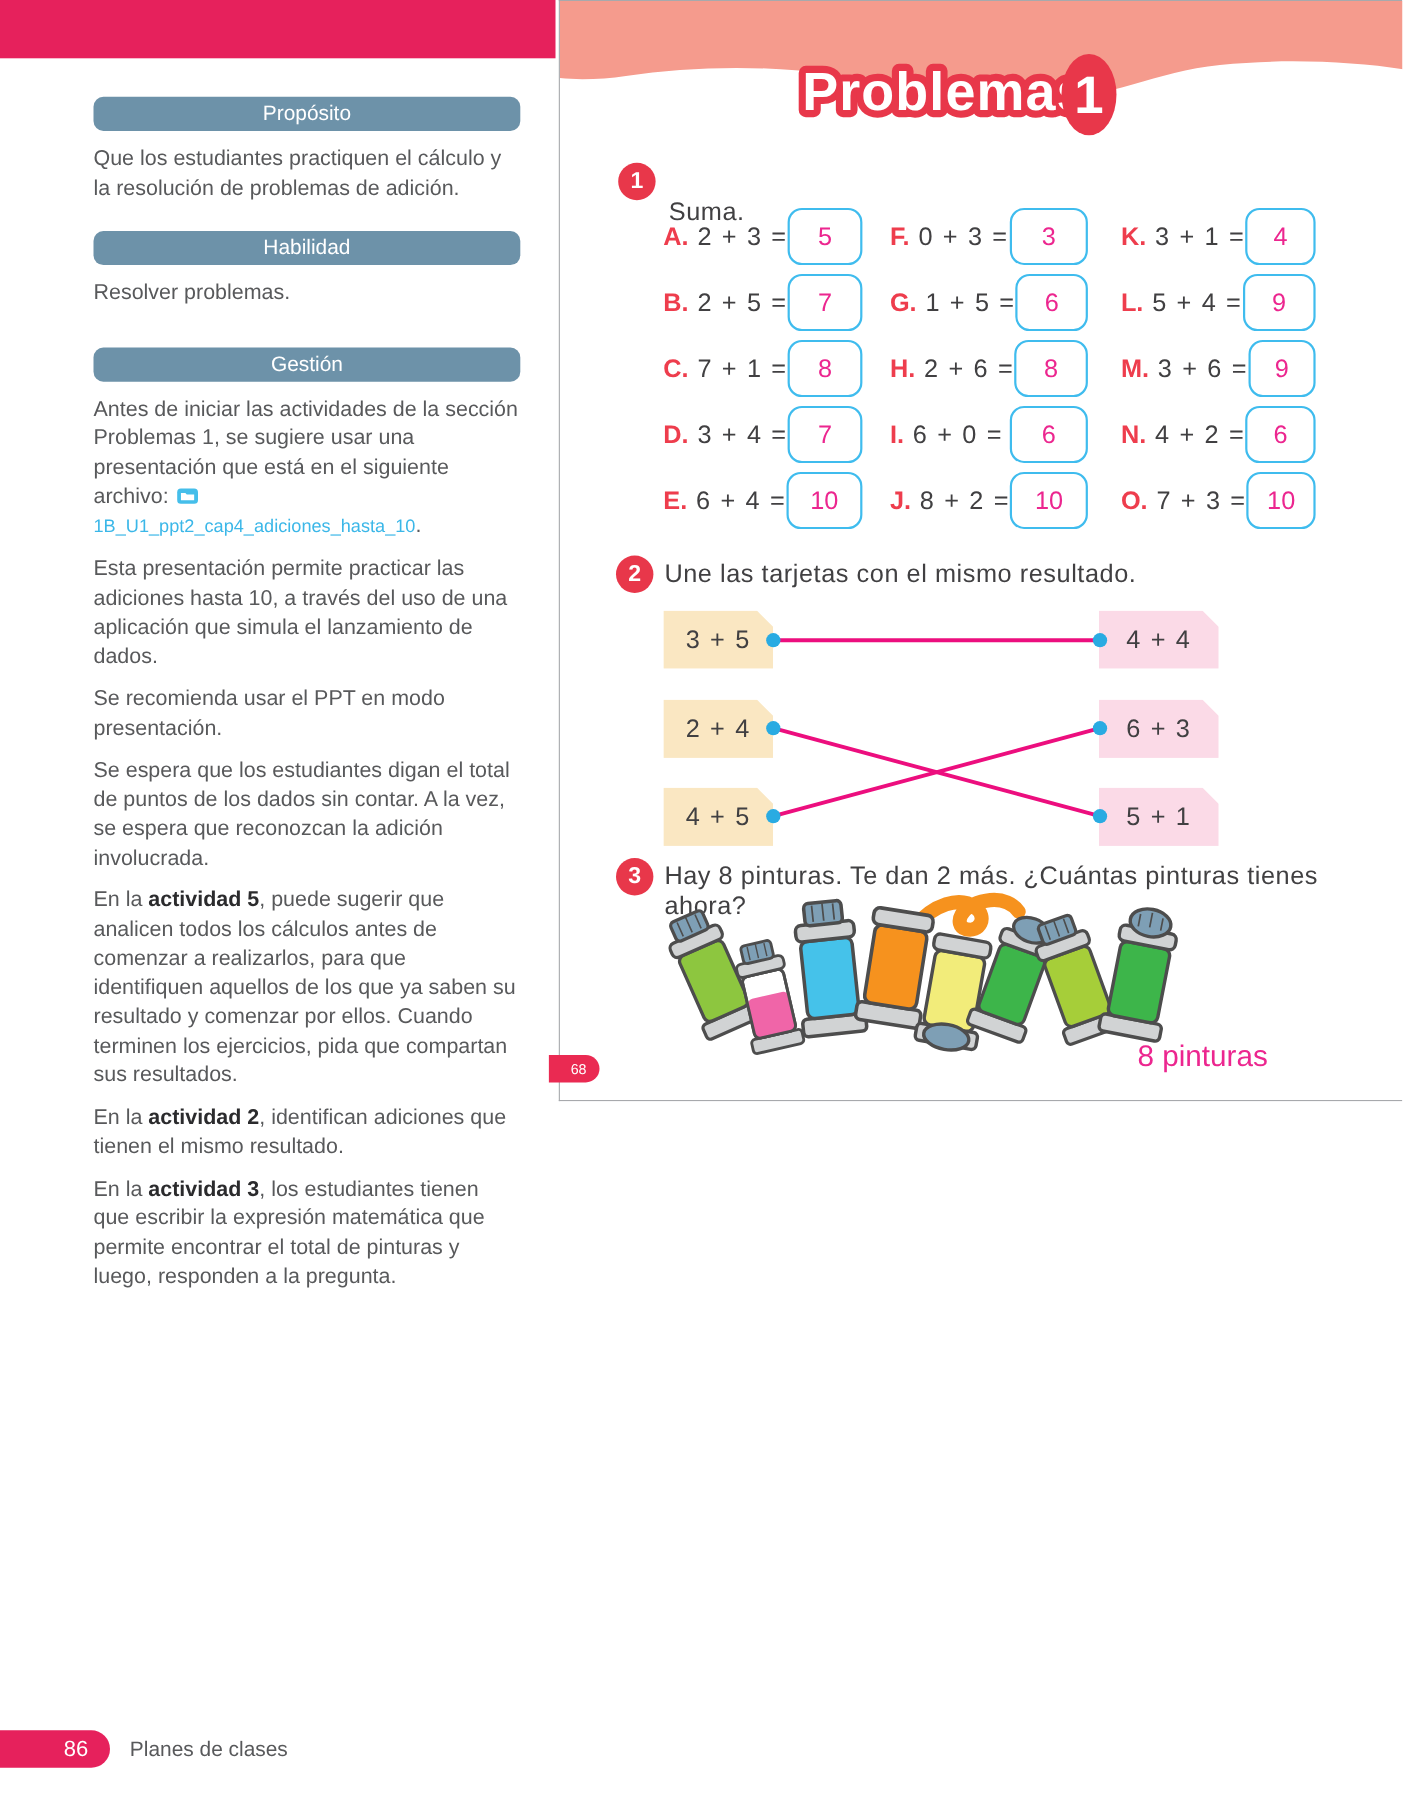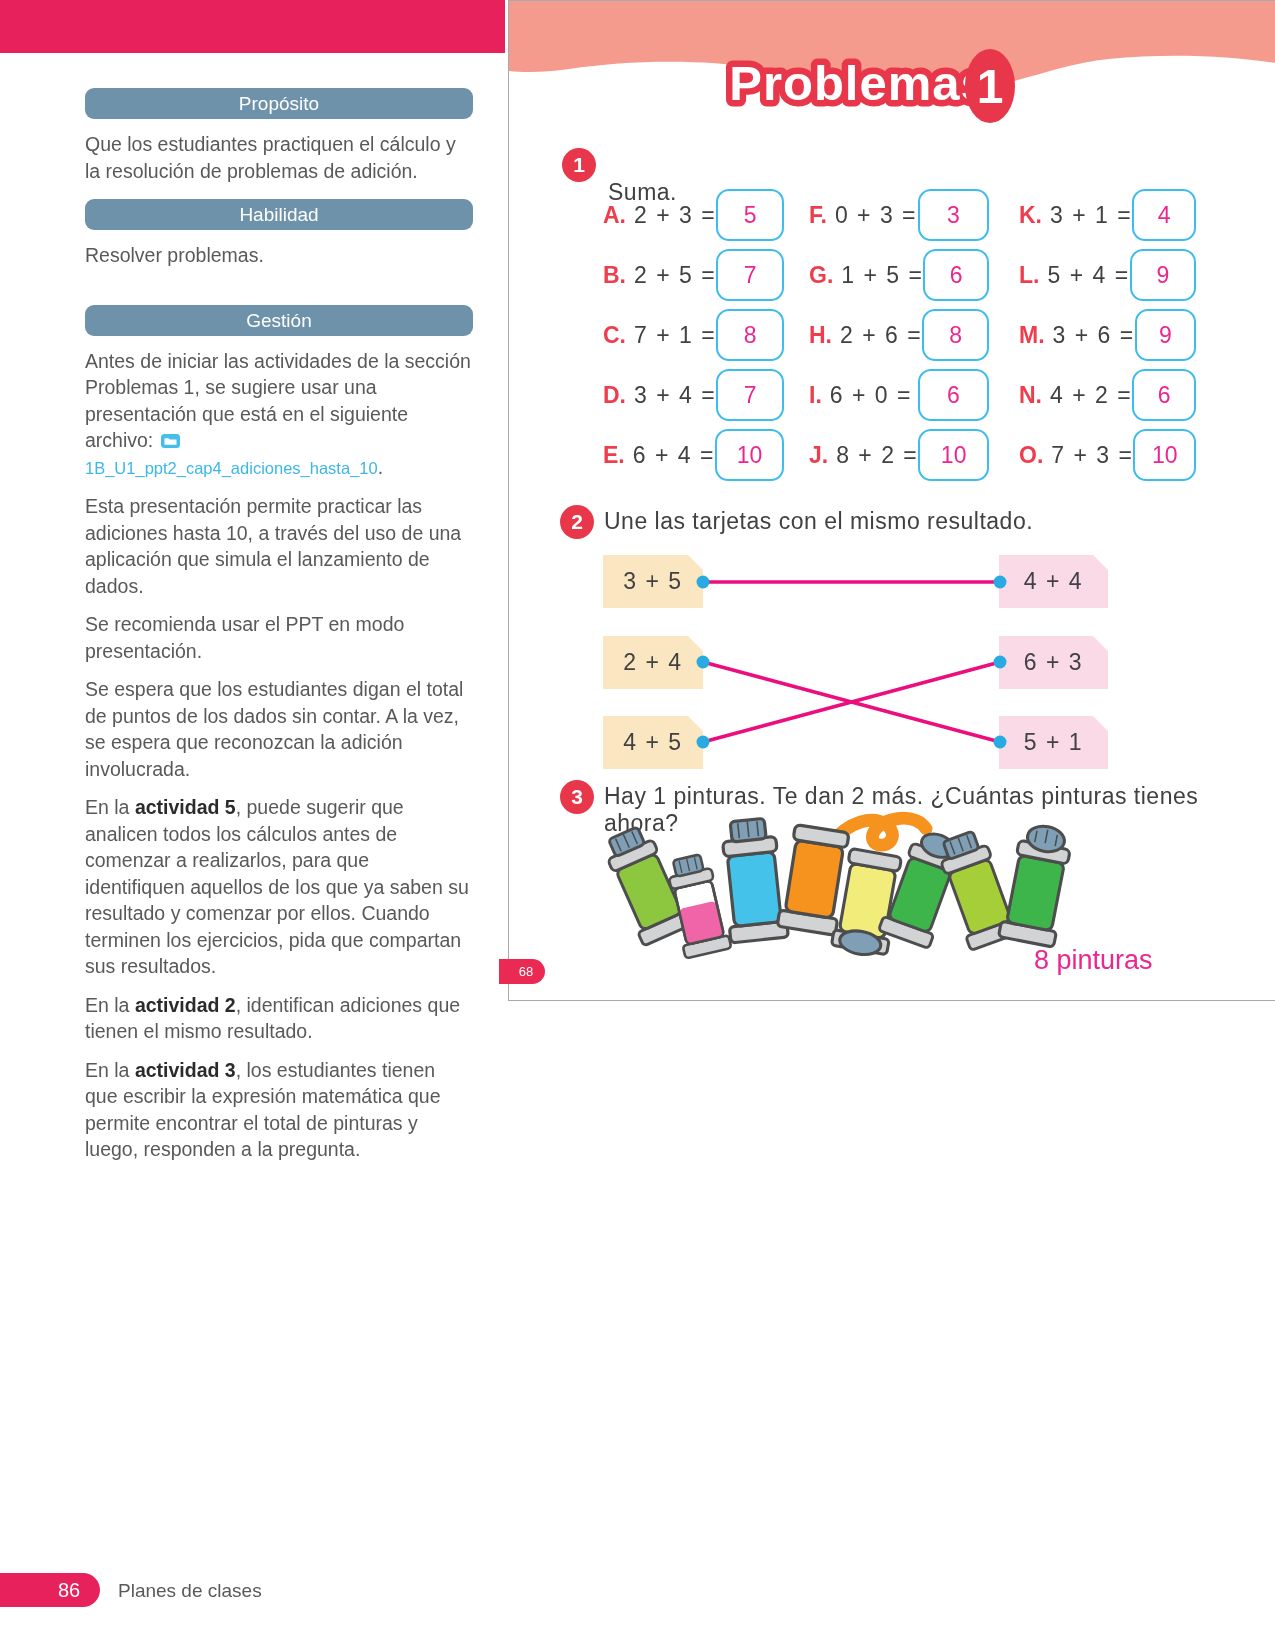--- a/index.html
+++ b/index.html
@@ -13,21 +13,21 @@
 
   
   .sidebar { position:absolute; left:85px; top:88px; width:388px; }
   .side-header {
     background:#6D92A9; color:#fff; font-weight:normal; font-size:19px;
     text-align:center; height:31px; line-height:31px; border-radius:9px;
   }
   .side-body { font-size:19.5px; line-height:26.5px; color:#58595B; }
   .side-body b { color:#2B2B2D; }
   .mt12 { margin-top:12px; }
-  .mt15 { margin-top:15px; }
+  .mt15 { margin-top:26px; }
   .mt36 { margin-top:36px; }
   .file-icon { display:inline-block; width:19px; height:16px; vertical-align:-2px; margin:0 4px 0 2px; }
   .file-link { color:#3BB7E8; text-decoration:none; font-size:16.5px; }
 
   
   .panel {
     position:absolute; left:508px; top:0; width:767px; height:1001px;
     background:#fff; border:1px solid #A7A9AC; border-right:none;
   }
   .panel-header-svg { position:absolute; left:0; top:0; width:767px; height:130px; }
@@ -219,21 +219,21 @@
         <circle cx="194" cy="581" r="6.5"></circle>
           <circle cx="194" cy="661" r="6.5"></circle>
           <circle cx="194" cy="741" r="6.5"></circle>
         <circle cx="491" cy="581" r="6.5"></circle>
           <circle cx="491" cy="661" r="6.5"></circle>
           <circle cx="491" cy="741" r="6.5"></circle>
       </g>
     </svg>
 
     <div class="num-circle" style="left:51px; top:779px;">3</div>
-    <div class="ws-instruction" style="left:95px; top:782px;">Hay 1 pinturas. Te dan 2 más. ¿Cuántas pinturas tienes ahora?</div>
+    <div class="ws-instruction" style="left:95px; top:782px;">Hay 8 pinturas. Te dan 2 más. ¿Cuántas pinturas tienes ahora?</div>
 
     <svg class="tubes-svg" viewBox="0 0 500 160">
 
       <path d="M228,38 C248,14 272,8 286,18 C298,27 290,42 277,38 C266,34 272,16 296,12 C312,9 322,16 326,22" fill="none" stroke="#F6921E" stroke-width="13" stroke-linecap="round"></path>
 
       <g stroke="#4D4D4D" stroke-width="3" stroke-linejoin="round">
         <g transform="translate(45,85) rotate(-24)">
           <rect x="-27" y="34" width="54" height="15" rx="4" fill="#D1D3D4"></rect>
             <rect x="-22" y="-32" width="44" height="66" rx="6" fill="#8DC63F"></rect>
             <rect x="-25" y="-46" width="50" height="14" rx="5" fill="#D1D3D4"></rect>

